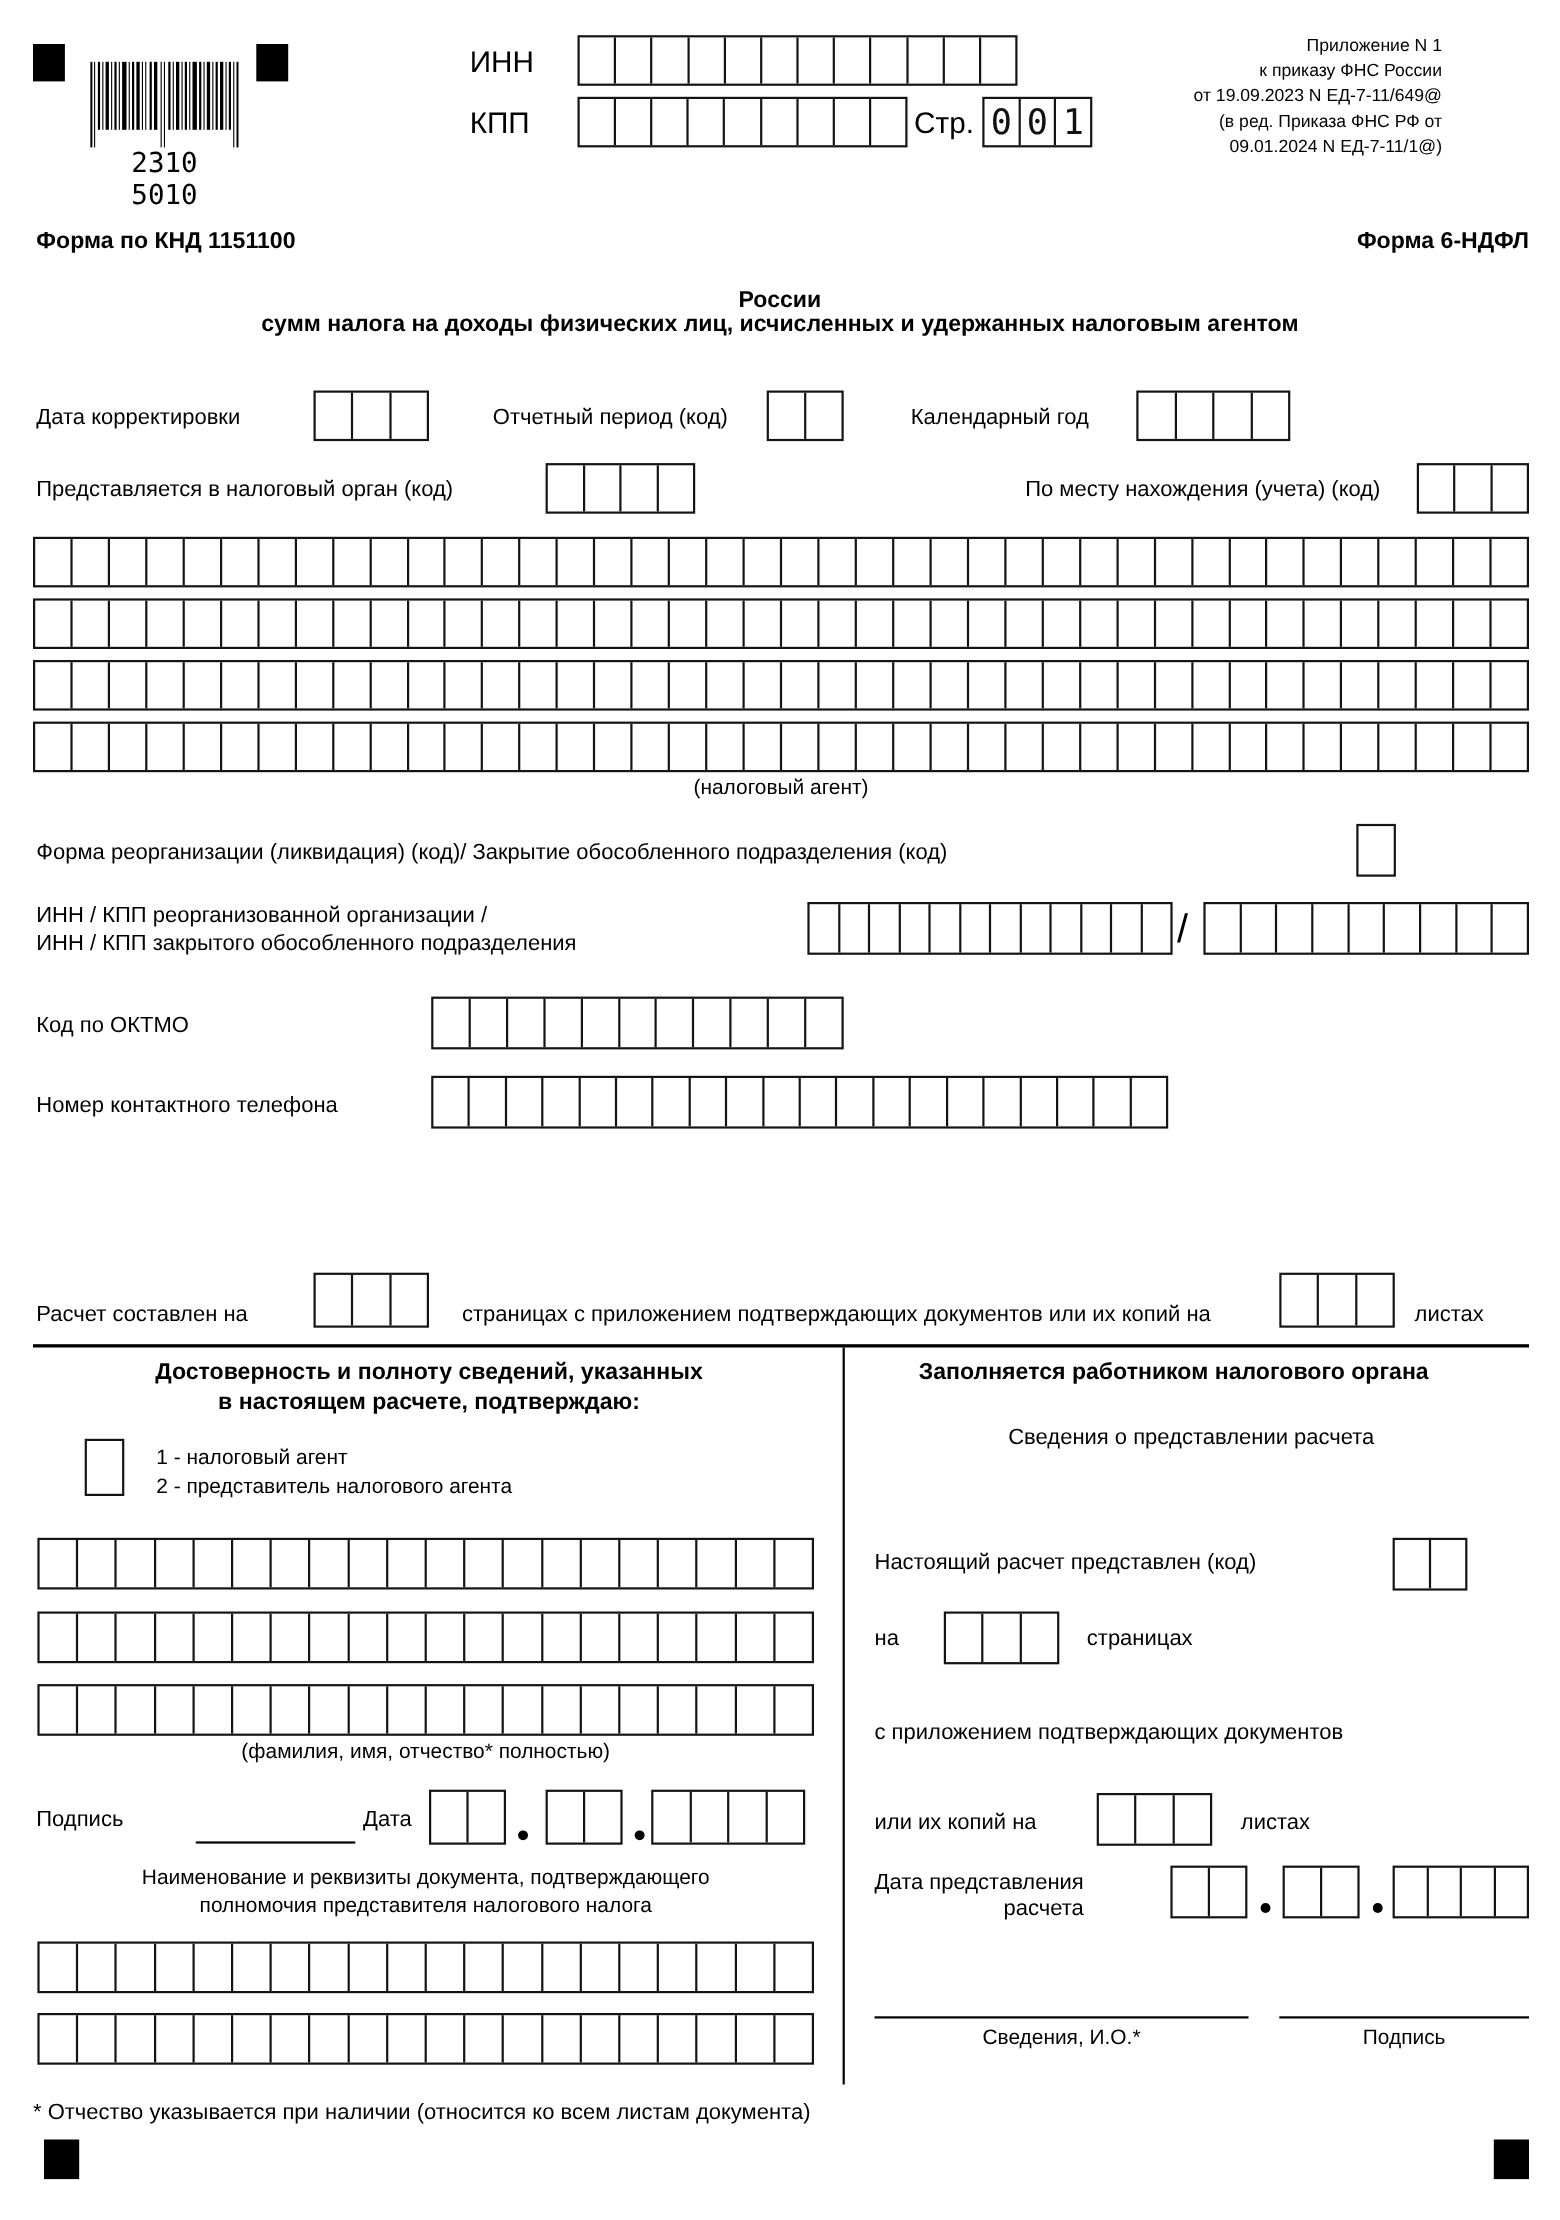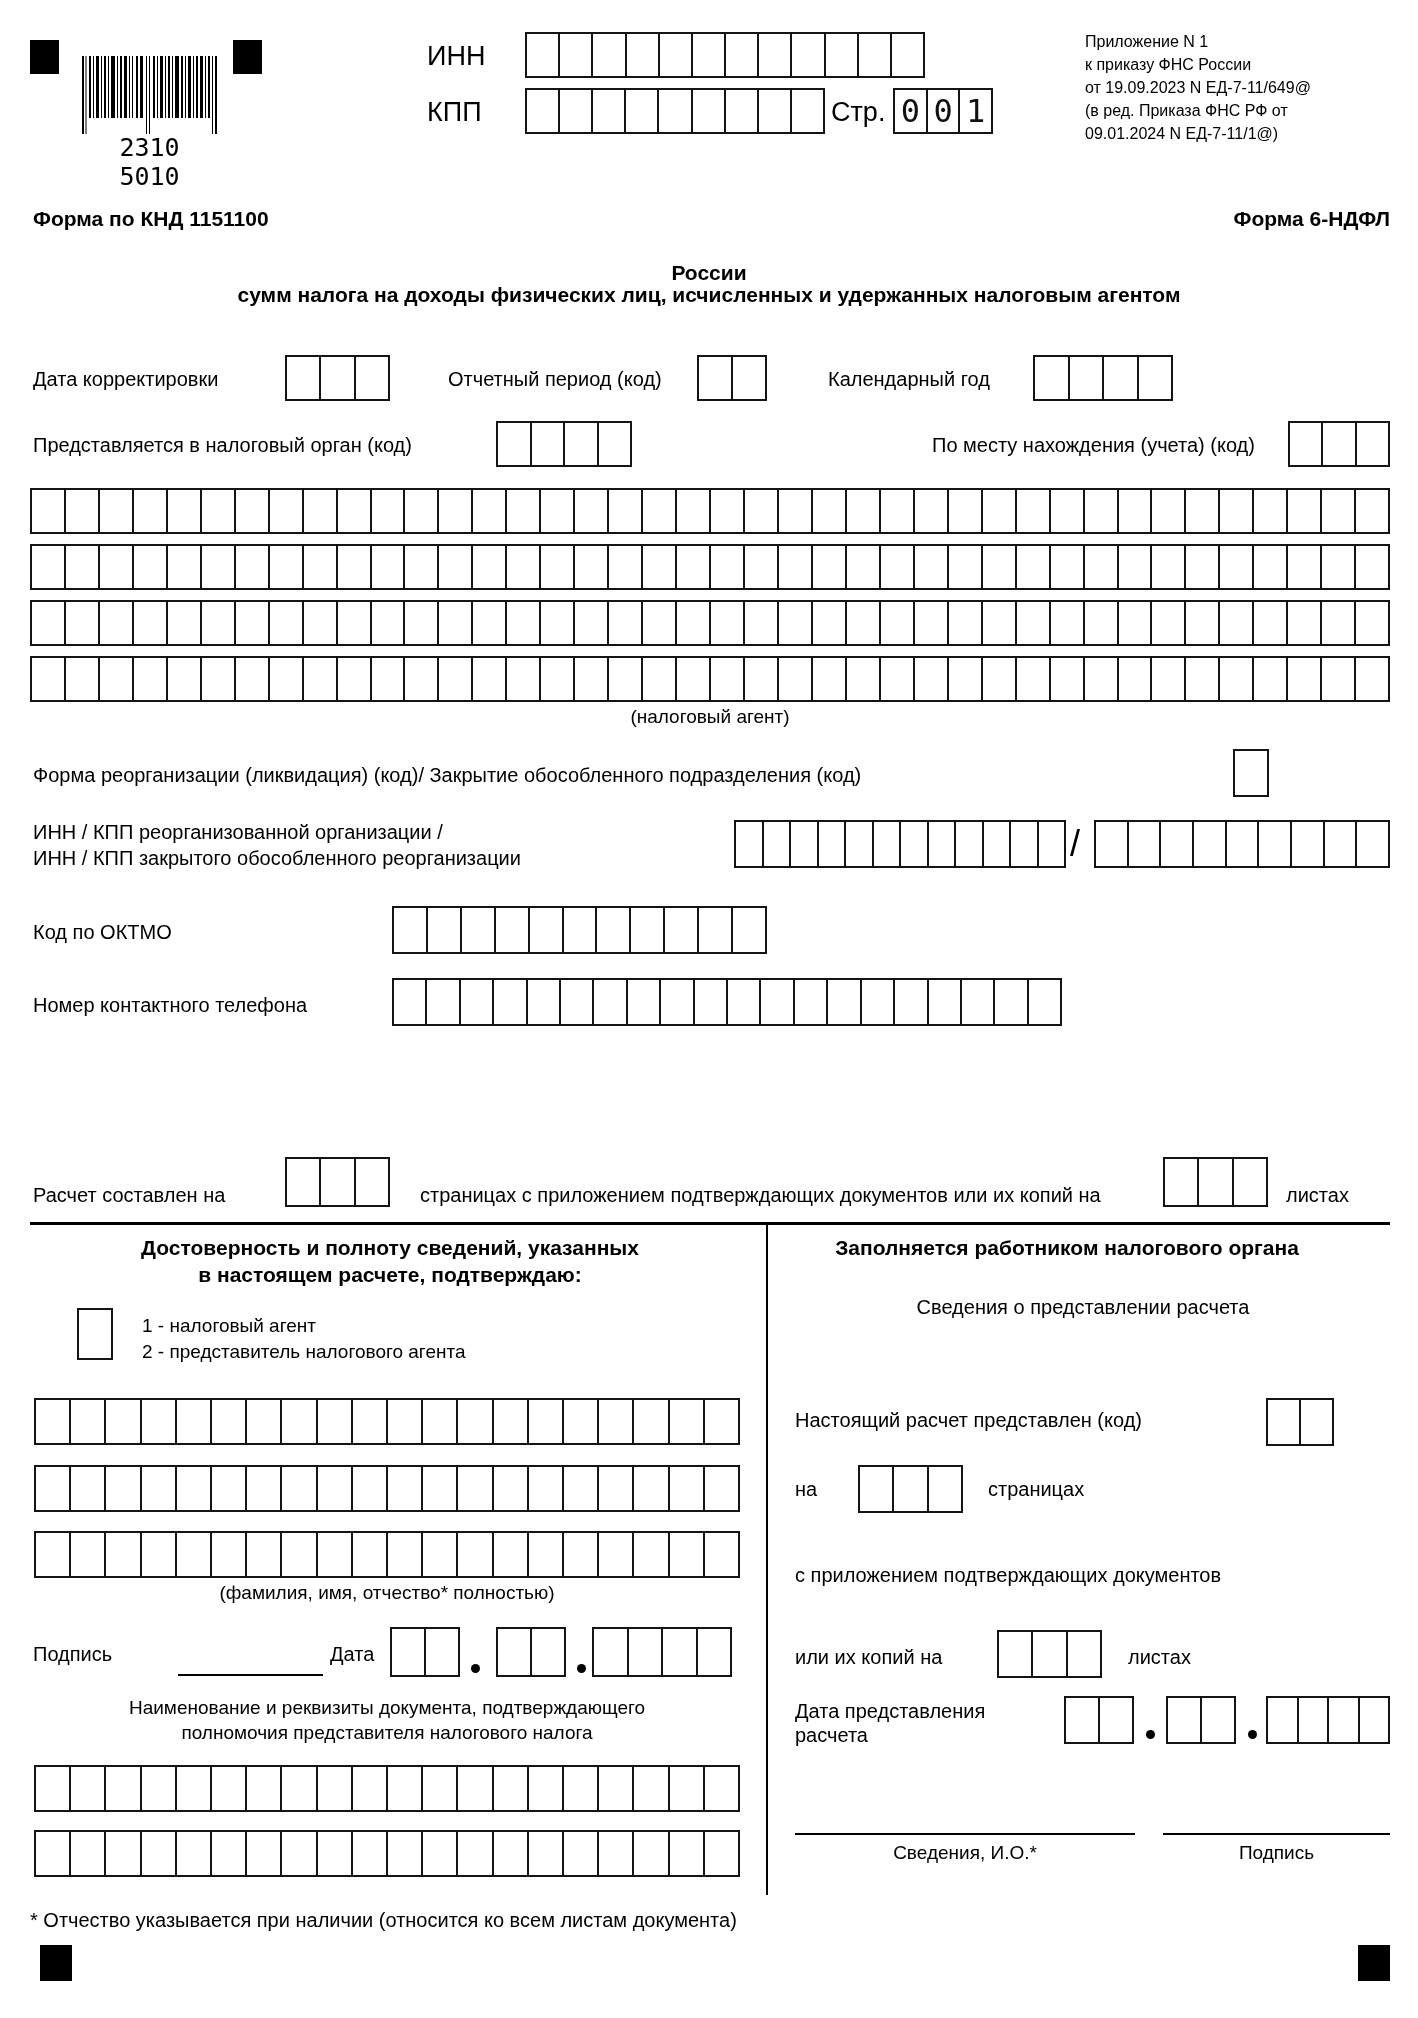--- a/index.html
+++ b/index.html
@@ -1,18 +1,18 @@
 <!DOCTYPE html>
 <html><head>
 <meta charset="utf-8">
 <style>
   html,body{margin:0;padding:0;background:#fff;}
   .page{position:relative;width:1418px;height:2018px;background:#fff;
         font-family:"Liberation Sans",sans-serif;color:#000;overflow:hidden;}
-  .lbl{position:absolute;font-size:20px;line-height:1.2;white-space:nowrap;}
+  .lbl{position:absolute;font-size:20px;line-height:1.2;white-space:nowrap;text-align:right;}
   .big{font-size:27px;}
   .b{font-weight:bold;}
   .ctr{text-align:center;}
   .sm{font-size:16px;line-height:23px;}
   .cap{font-size:19px;}
   .cells{position:absolute;display:flex;border:2px solid #141414;background:#fff;box-sizing:border-box;}
   .cell{flex:1 1 0;border-right:2px solid #141414;display:flex;align-items:center;justify-content:center;
         font-family:"DejaVu Sans Mono",monospace;font-size:32px;color:#111;}
   .cell:last-child{border-right:0;}
   .sq{position:absolute;background:#000;}
@@ -321,21 +321,21 @@
       <div class="cell"></div>
     </div>
   <div class="lbl cap ctr" style="left:30px;width:1360px;top:706px">(налоговый агент)</div>
 
   <div class="lbl" style="left:33px;top:763px">Форма реорганизации (ликвидация) (код)/ Закрытие обособленного подразделения (код)</div>
   <div class="cells" style="left:1233px;top:749px;width:36px;height:48px">
       <div class="cell"></div>
     </div>
 
   <div class="lbl" style="left:33px;top:820px">ИНН / КПП реорганизованной организации /</div>
-  <div class="lbl" style="left:33px;top:846px">ИНН / КПП закрытого обособленного реорганизации</div>
+  <div class="lbl" style="left:33px;top:846px">ИНН / КПП закрытого обособленного подразделения</div>
   <div class="cells" style="left:734px;top:820px;width:332px;height:48px">
       <div class="cell"></div>
       <div class="cell"></div>
       <div class="cell"></div>
       <div class="cell"></div>
       <div class="cell"></div>
       <div class="cell"></div>
       <div class="cell"></div>
       <div class="cell"></div>
       <div class="cell"></div>

